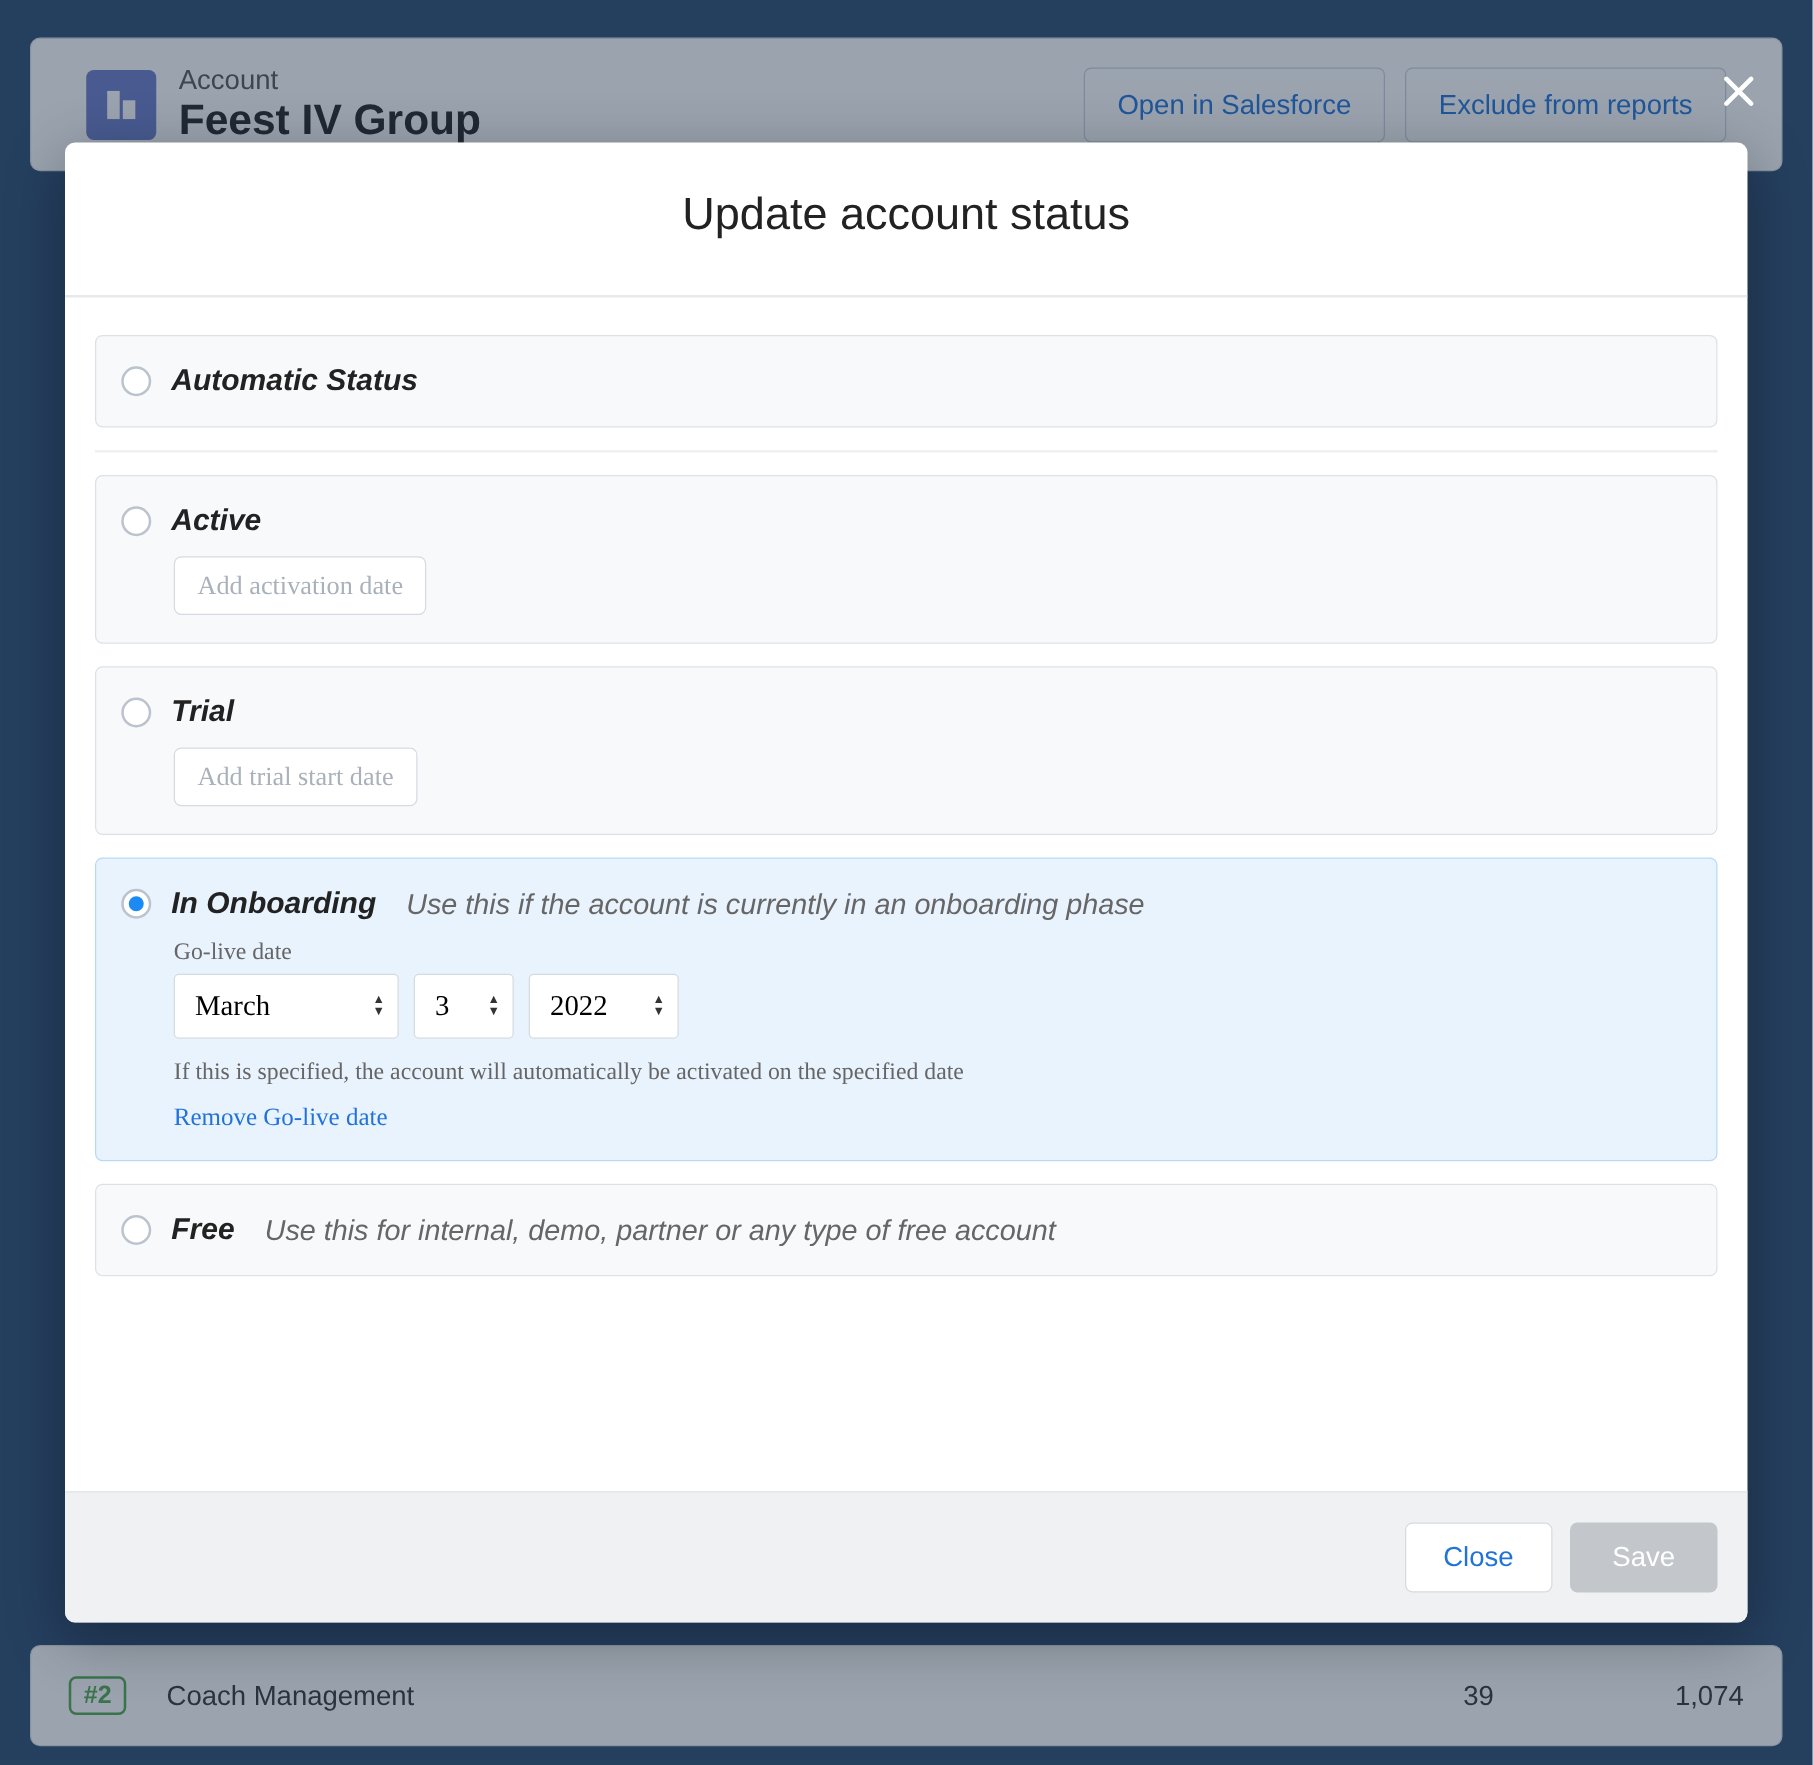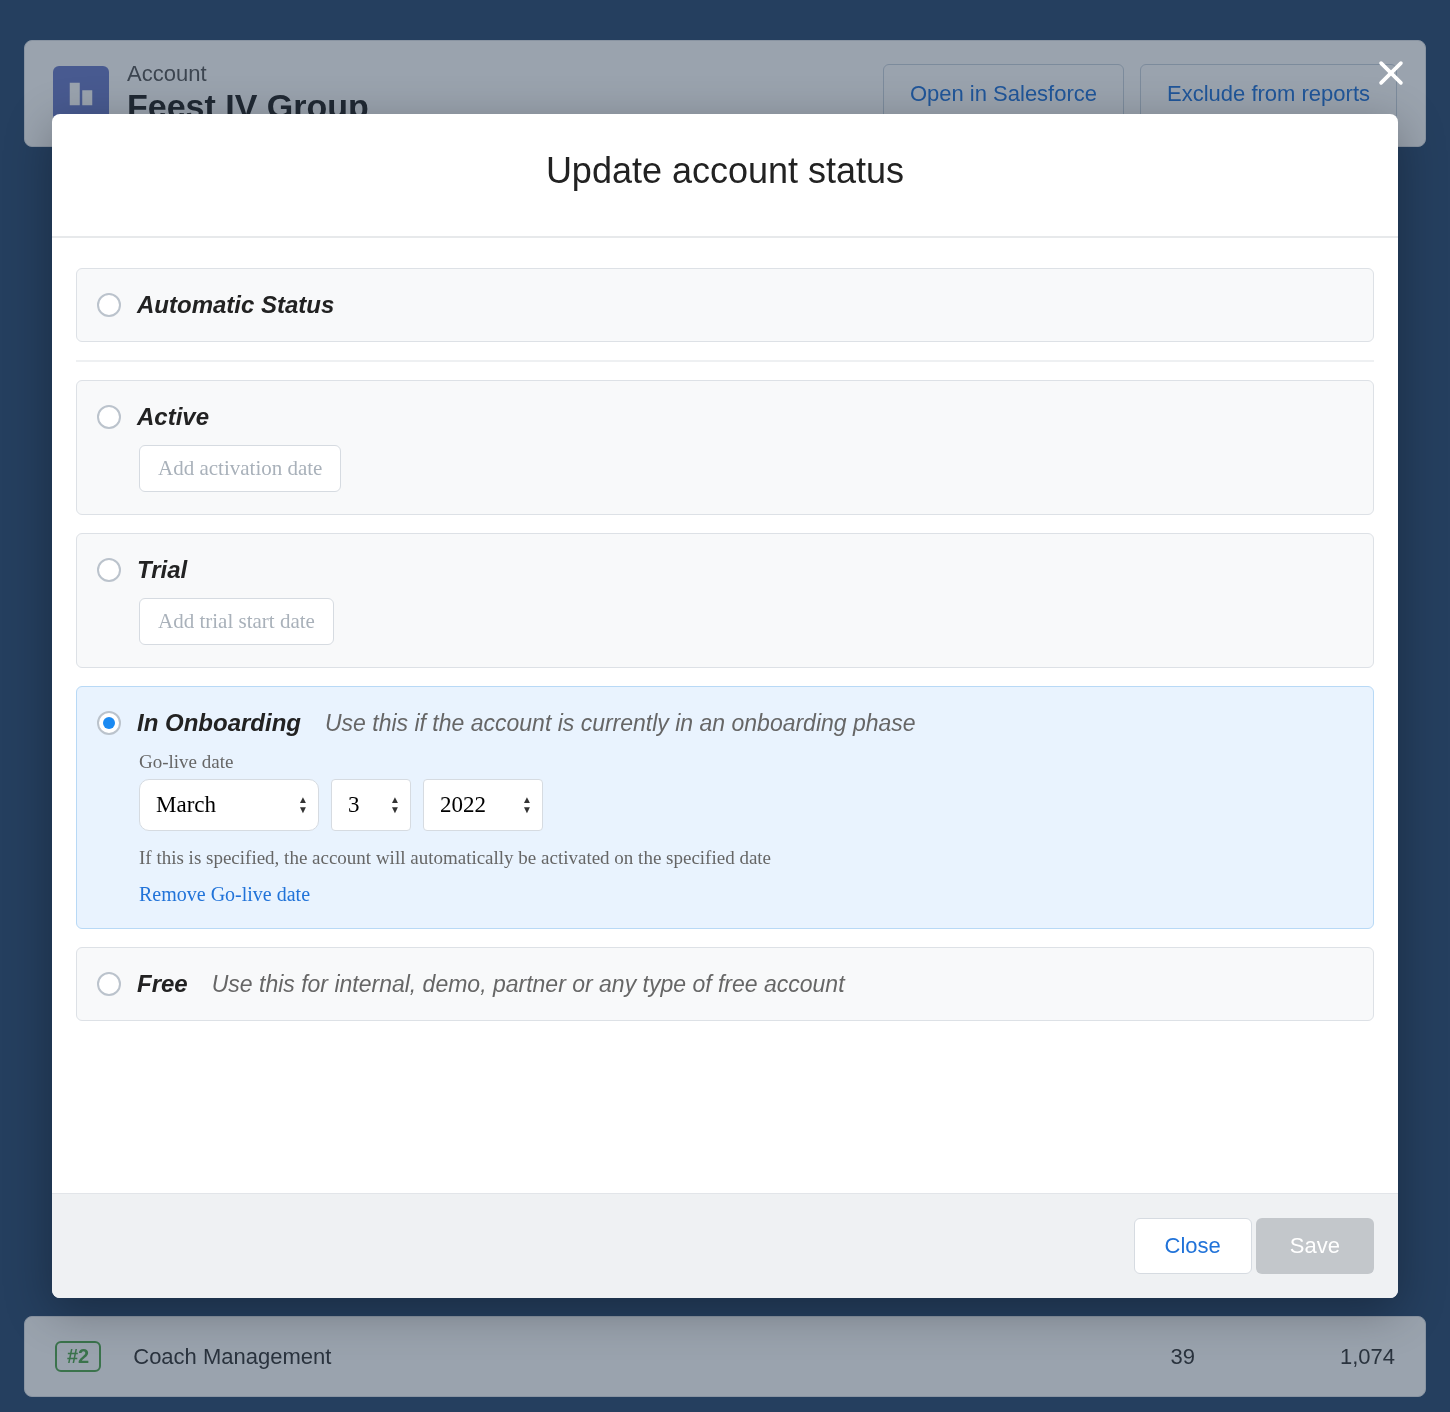--- a/index.html
+++ b/index.html
@@ -10,24 +10,24 @@
       height: 1412px;
       overflow: hidden;
       position: relative;
     }
     
     
     .bg-card {
       position: absolute;
       left: 24px;
       right: 24px;
-      top: 40px;
+      top: 30px;
       background: #fff;
       border-radius: 8px;
-      padding: 20px 28px;
+      padding: 20px 44px;
       display: flex;
       align-items: center;
       justify-content: space-between;
       border: 1px solid #e0e4e9;
     }
     .bg-icon {
       width: 56px;
       height: 56px;
       background: #6b7bc9;
       border-radius: 6px;
@@ -218,21 +218,21 @@
       font-size: 20px;
       cursor: pointer;
     }
     
     .modal-footer {
       background: #eff1f3;
       border-top: 1px solid #e2e5e9;
       padding: 24px 24px;
       display: flex;
       justify-content: flex-end;
-      gap: 4px;
+      gap: 14px;
     }
     .btn-close {
       background: #fff;
       border: 1px solid #d6dbe1;
       color: #2173d9;
       font-size: 22px;
       padding: 14px 30px;
       border-radius: 6px;
       cursor: pointer;
     }
@@ -325,21 +325,21 @@
 
     <div class="option selected">
       <div class="option-header">
         <span class="radio checked"></span>
         <span class="option-label">In Onboarding</span>
         <span class="option-desc">Use this if the account is currently in an onboarding phase</span>
       </div>
       <div class="option-sub">
         <div class="sub-label">Go-live date</div>
         <div class="date-row">
-          <div class="spinner" style="min-width:180px;border-radius:10px;">
+          <div class="spinner" style="min-width:180px;">
             <span>March</span>
             <span class="arrows">
                 <span>▲</span>
                 <span>▼</span>
               </span>
           </div>
           <div class="spinner" style="min-width:80px;">
             <span>3</span>
             <span class="arrows">
                 <span>▲</span>

